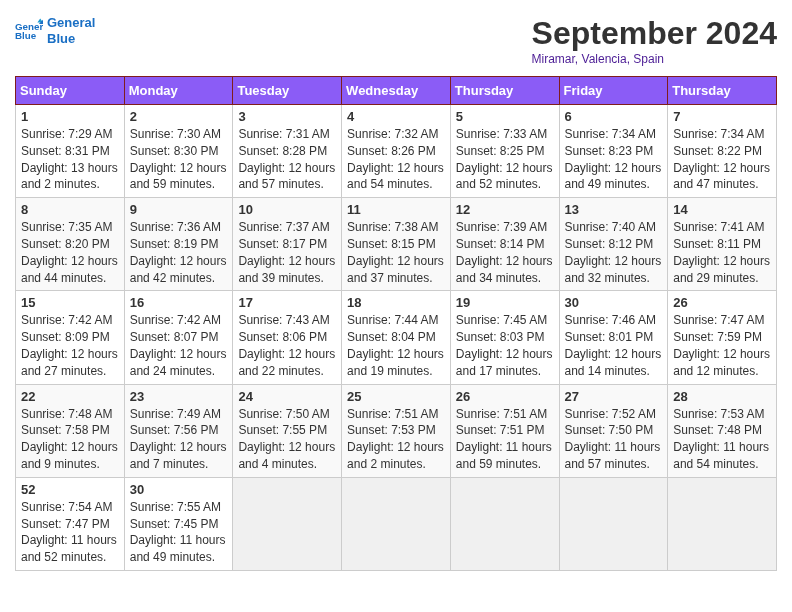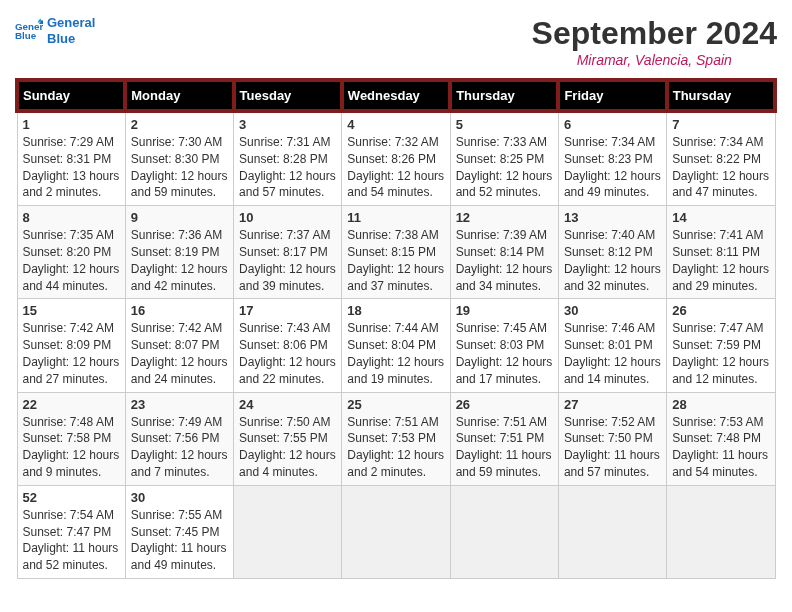--- a/index.html
+++ b/index.html
@@ -19,45 +19,44 @@
     .logo {
       display: flex;
       align-items: center;
       gap: 4px;
     }
     .logo-icon {
       width: 28px;
       height: 28px;
     }
     .title-block {
-      text-align: center;
+      text-align: left;
     }
     .month-title {
       font-size: 32px;
       font-weight: bold;
       color: #333;
     }
     .location {
-      font-size: 14px;
-      color: #be185d;
-      font-style: italic;
+      font-size: 12px;
+      color: #4c1d95;
     }
     table {
       width: 100%;
       border-collapse: collapse;
       table-layout: fixed;
     }
     th {
-      background-color: #000000;
+      background-color: #8b5cf6;
       color: #fff;
       font-size: 13px;
       font-weight: bold;
       padding: 6px 4px;
       text-align: left;
-      border: 4px solid #7f1d1d;
+      border: 1px solid #7f1d1d;
     }
     td {
       vertical-align: top;
       padding: 4px 5px;
       border: 1px solid #ccc;
       background: #fff;
       font-size: 10px;
       color: #333;
       height: 80px;
     }

